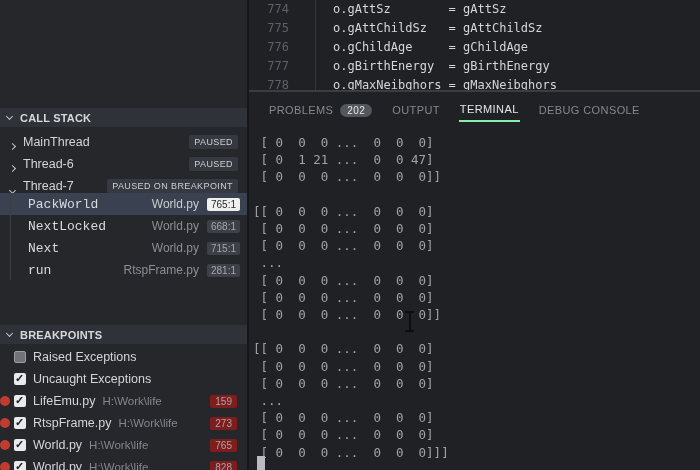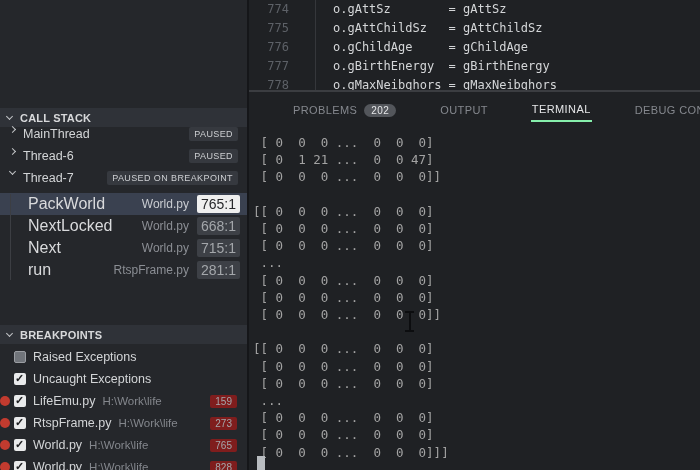--- a/index.html
+++ b/index.html
@@ -13,34 +13,34 @@
   .sidebar { position:absolute; left:0; top:0; width:247px; height:470px; background:#25272b; overflow:hidden; }
   .sb-spacer-top { height:108px; }
   .shead {
     height:19px; background:#2f3238; display:flex; align-items:center;
     padding-left:5px; font-size:11px; font-weight:bold; color:#d8d9db; letter-spacing:.2px;
   }
   .chev { display:inline-block; width:5px; height:5px;
     border-right:1.2px solid #c2c4c7; border-bottom:1.2px solid #c2c4c7; flex-shrink:0; }
   .chev.down  { transform:rotate(45deg); margin:-2px 8px 0 2px; }
   .chev.right { transform:rotate(-45deg); margin:0 8px 0 2px; }
-  .trow { height:22px; display:flex; align-items:flex-start; padding:0 9px 0 8px; }
+  .trow { height:22px; display:flex; align-items:flex-end; padding:0 9px 0 8px; }
   .tname { font-size:12.5px; color:#d3d5d7; flex:1; white-space:nowrap; }
   .pbadge {
     font-size:9px; color:#cdcfd2; background:#36393f; border-radius:2px;
     padding:2px 5px; letter-spacing:.4px; white-space:nowrap;
   }
   .frames { position:relative; }
   .frames::before { content:""; position:absolute; left:10px; top:1px; bottom:1px; width:1px; background:#3c3e43; }
   .frow { height:22px; display:flex; align-items:center; padding:0 7px 0 28px; }
   .frow.sel { background:#3a4150; }
-  .fname { font-family:Liberation Sans, sans-serif; font-size:16px; color:#d9dadc; flex:1; white-space:nowrap; }
+  .fname { font-family:Liberation Mono, monospace; font-size:13px; color:#d9dadc; flex:1; white-space:nowrap; }
   .ffile { font-size:12px; color:#8b8e94; margin-right:8px; white-space:nowrap; }
   .frow.sel .ffile { color:#c9ccd1; }
-  .lbadge { font-size:14px; color:#a4a7ab; background:#3d4046; border-radius:2px; padding:1px 4px; white-space:nowrap; }
+  .lbadge { font-size:10px; color:#a4a7ab; background:#3d4046; border-radius:2px; padding:1px 4px; white-space:nowrap; }
   .lbadge.sel { background:#efefef; color:#26272a; }
   .sb-spacer-mid { height:44px; }
   .bp-list { margin-top:2px; }
   .brow { position:relative; height:22px; display:flex; align-items:center; padding:0 10px 0 14px; }
   .bdot { position:absolute; left:0; top:6px; width:10px; height:10px; border-radius:50%; background:#c23b2f; }
   .cb { width:12px; height:12px; border-radius:2px; margin-right:7px; flex-shrink:0; position:relative; }
   .cb.checked { background:#e9eaeb; }
   .cb.checked::after { content:"\2713"; position:absolute; left:1px; top:-1px; font-size:11px; font-weight:bold; color:#1d1e20; }
   .cb.unchecked { background:#70747a; border:1px solid #9a9da2; }
   .blabel { font-size:12.5px; color:#d3d5d7; white-space:nowrap; }
@@ -51,21 +51,21 @@
   
   .editor { position:absolute; left:249px; top:0; right:0; height:64px; background:#1f2124; }
   .indent-guide { position:absolute; left:66px; top:0; height:90px; width:1px; background:#35373b; }
   .cline { display:flex; height:19px; line-height:19px; font-family:"DejaVu Sans Mono", monospace; font-size:12px; }
   .lnum { width:40px; text-align:right; color:#5d6167; flex-shrink:0; }
   .ctext { padding-left:44px; white-space:pre; color:#d4d6d8; }
   .hdivider { position:absolute; left:249px; top:90px; right:0; height:2px; background:#3b3d41; }
   
   .tabs { position:absolute; left:249px; top:92px; right:0; height:36px; display:flex; align-items:center; padding-left:19px; }
   .tab { display:flex; align-items:center; margin-right:18px; font-size:11px; letter-spacing:.4px;
-         color:#85888e; padding:5px 1px; white-space:nowrap;margin-left:24px; }
+         color:#85888e; padding:5px 1px; white-space:nowrap; }
   .tab.active { color:#e5e6e8; border-bottom:2px solid #86efac; }
   .tab-badge { font-size:10px; color:#e6e7e9; background:#53565b; border-radius:8px; padding:1px 7px; margin-left:7px; }
   
   .terminal { position:absolute; left:249px; top:134px; right:0; bottom:0; padding-left:4px;
     font-family:"DejaVu Sans Mono", monospace; font-size:12.5px; line-height:17.2px; color:#a3a3a3; overflow:hidden; }
   .tline { white-space:pre; min-height:17.2px; }
   .tcursor { position:absolute; left:257px; top:456px; width:8px; height:14px; background:#b9bdc1; }
   
   .ibeam { position:absolute; left:405px; top:311px; width:9px; height:21px; }
   .ibeam::before { content:""; position:absolute; left:0; top:0; width:9px; height:2px;

